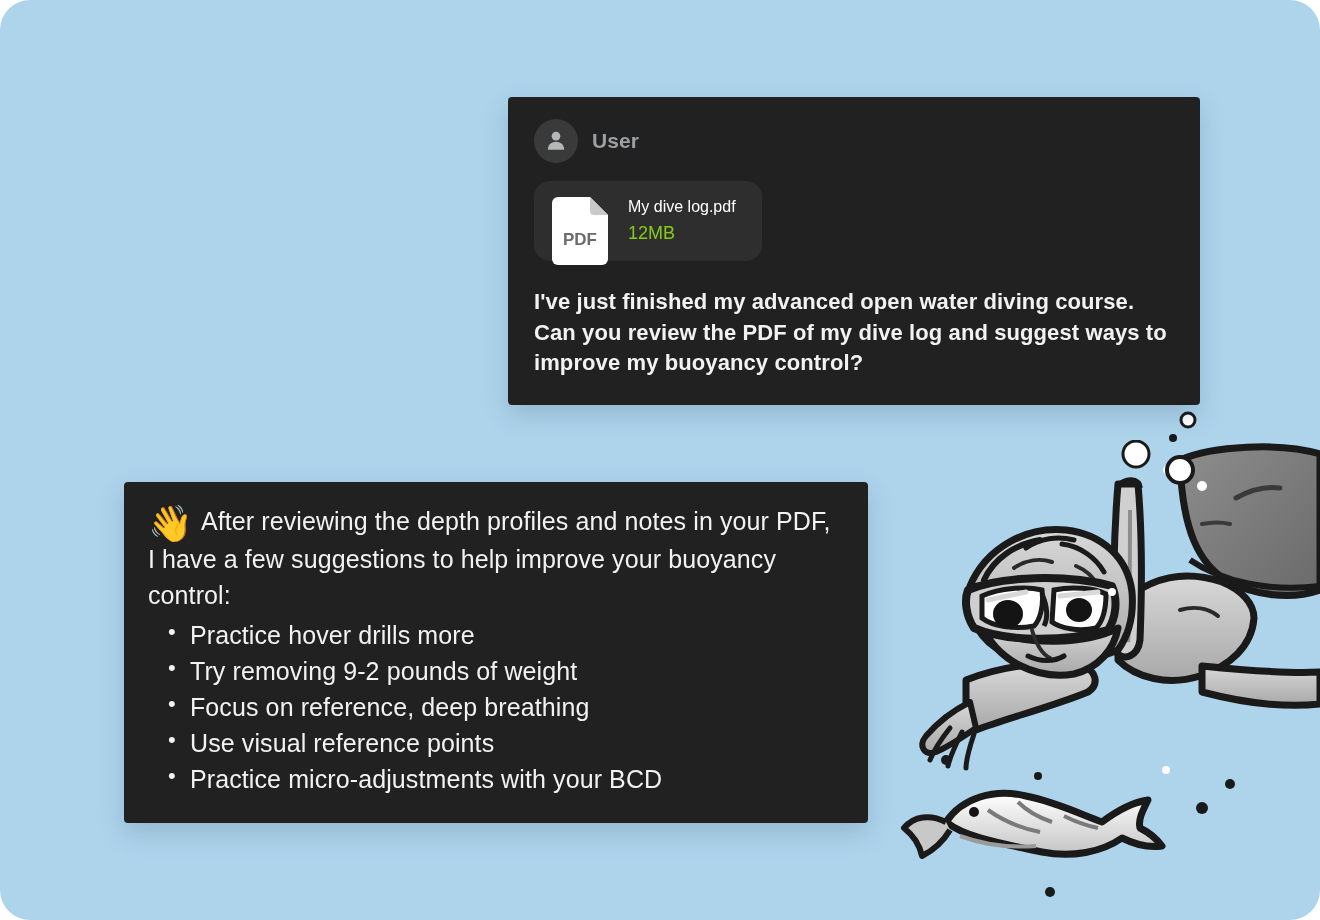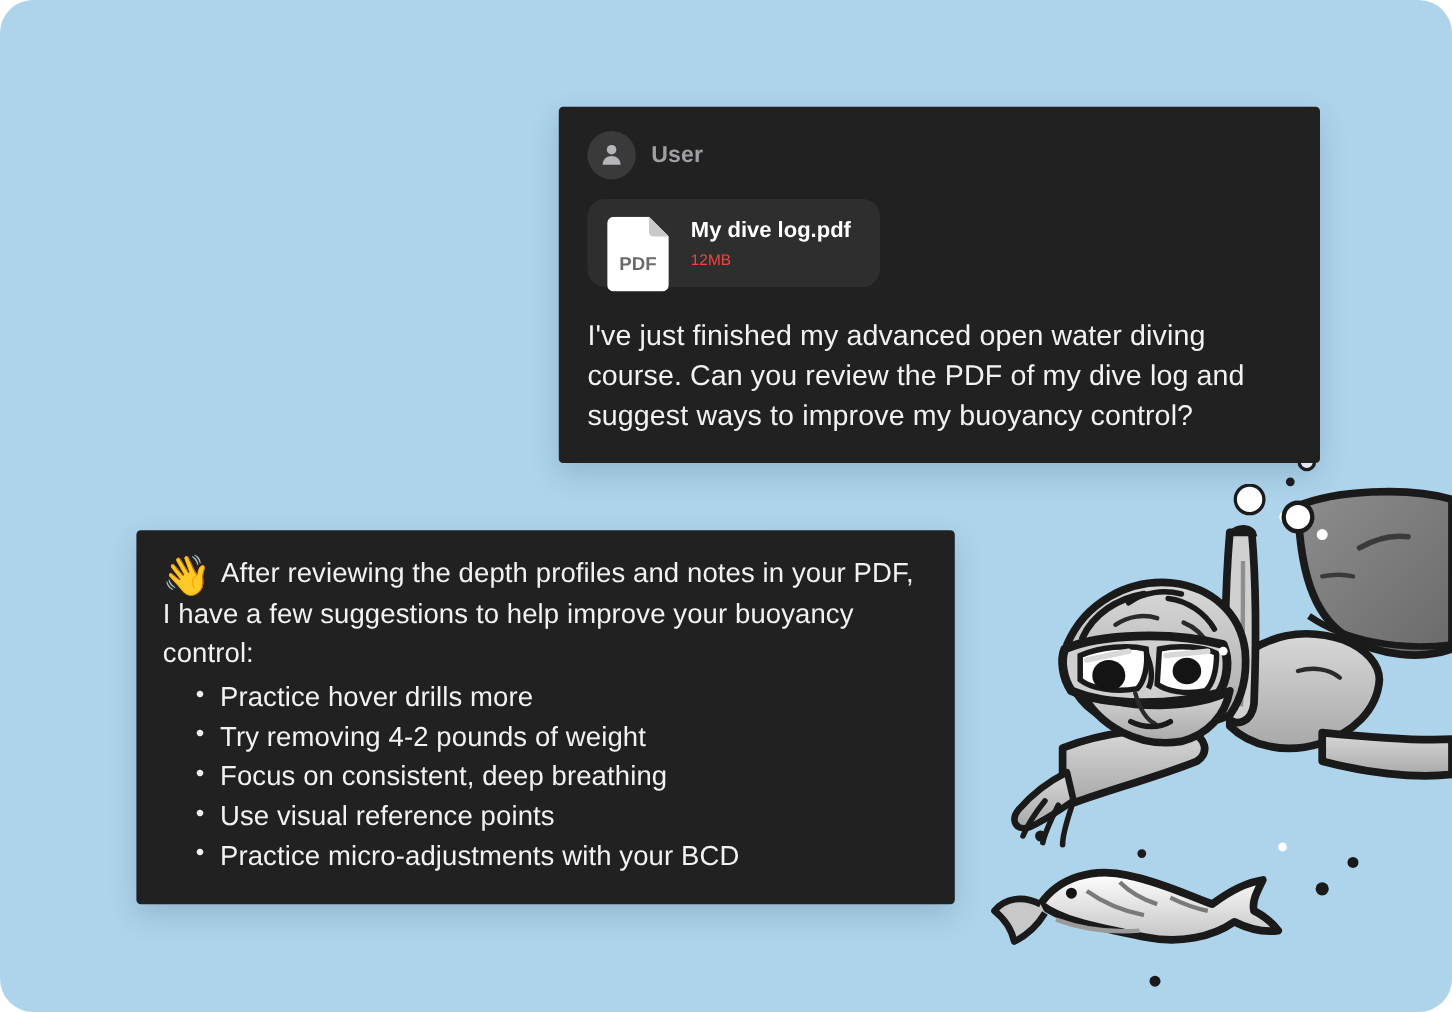--- a/index.html
+++ b/index.html
@@ -84,34 +84,35 @@
   }
   .file-icon {
     width: 56px;
     height: 48px;
     flex: none;
     position: relative;
   }
   .file-icon svg { display: block; }
   .file-meta { display: flex; flex-direction: column; gap: 7px; }
   .file-name {
-    font-size: 20px;
-    font-weight: bold;
+    font-size: 16px;
+    font-weight: normal;
     color: #ffffff;
   }
   .file-size {
-    font-size: 14px;
-    color: #ef4444;
+    font-size: 18px;
+    color: #84cc16;
   }
 
   .msg-body {
-    font-size: 26px;
+    font-size: 22px;
     line-height: 1.39;
     color: #f2f2f2;
     letter-spacing: 0.1px;
+    font-weight: bold;
   }
 
   #assistant-message {
     left: 124px;
     top: 482px;
     width: 744px;
     padding: 22px 28px 26px 24px;
     box-sizing: border-box;
   }
   .assistant-intro {
@@ -130,21 +131,20 @@
     margin: 4px 0 0 0;
     padding-left: 42px;
     list-style: none;
   }
   .suggestion-list li {
     position: relative;
     font-size: 25px;
     line-height: 1.44;
     color: #f2f2f2;
     letter-spacing: 0.1px;
-    margin-left: 10px;
   }
   .suggestion-list li::before {
     content: "•";
     position: absolute;
     left: -22px;
     top: -1px;
     font-size: 22px;
     color: #f2f2f2;
   }
 </style>
@@ -301,20 +301,20 @@
 
     <div class="msg-body">I've just finished my advanced open water diving course. Can you review the PDF of my dive log and suggest ways to improve my buoyancy control?</div>
   </div>
 
   <div class="bubble" id="assistant-message">
     <div class="assistant-intro">
       <span class="wave-emoji">👋</span><span>After reviewing the depth profiles and notes in your PDF, I have a few suggestions to help improve your buoyancy control:</span>
     </div>
     <ul class="suggestion-list">
       <li>Practice hover drills more</li>
-      <li>Try removing 4-2 pounds of weight</li>
-      <li>Focus on consistent, deep breathing</li>
+      <li>Try removing 9-2 pounds of weight</li>
+      <li>Focus on reference, deep breathing</li>
       <li>Use visual reference points</li>
       <li>Practice micro-adjustments with your BCD</li>
     </ul>
   </div>
 
 </div>
 
 </body></html>

